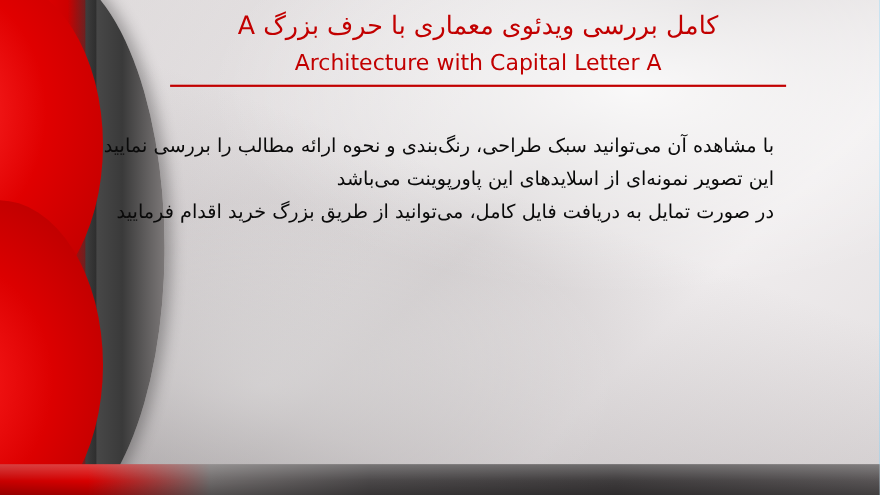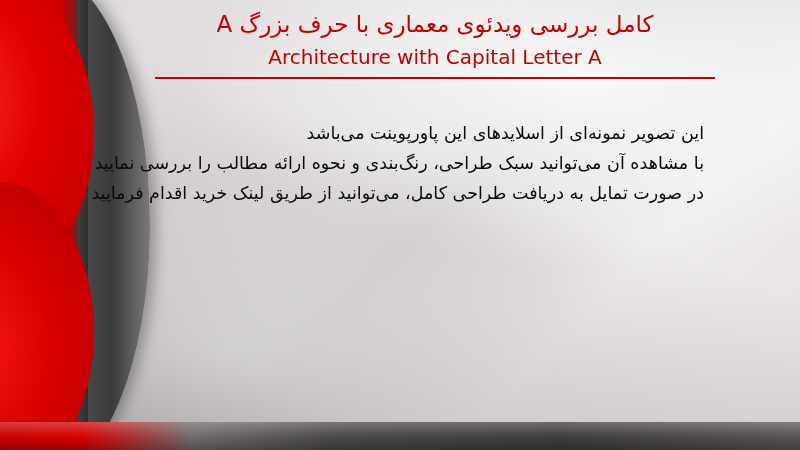--- a/index.html
+++ b/index.html
@@ -156,21 +156,21 @@
   <div class="red-lobe"></div>
   <div class="red-lobe lower"></div>
 
   <div class="title-block">
     <div class="title-fa">کامل بررسی ویدئوی معماری با حرف بزرگ A</div>
     <div class="title-en">Architecture with Capital Letter A</div>
     <div class="title-rule"></div>
   </div>
 
   <div class="body-block">
+    <div class="body-line">با مشاهده آن می‌توانید سبک طراحی، رنگ‌بندی و نحوه ارائه مطالب را بررسی نمایید</div>
     <div class="body-line">این تصویر نمونه‌ای از اسلایدهای این پاورپوینت می‌باشد</div>
-    <div class="body-line">با مشاهده آن می‌توانید سبک طراحی، رنگ‌بندی و نحوه ارائه مطالب را بررسی نمایید</div>
-    <div class="body-line">در صورت تمایل به دریافت طراحی کامل، می‌توانید از طریق لینک خرید اقدام فرمایید</div>
+    <div class="body-line">در صورت تمایل به دریافت فایل کامل، می‌توانید از طریق بزرگ خرید اقدام فرمایید</div>
   </div>
 
   <div class="bottom-bar"></div>
   <div class="bottom-bar-sheen"></div>
 
 </div>
 
 </body></html>

